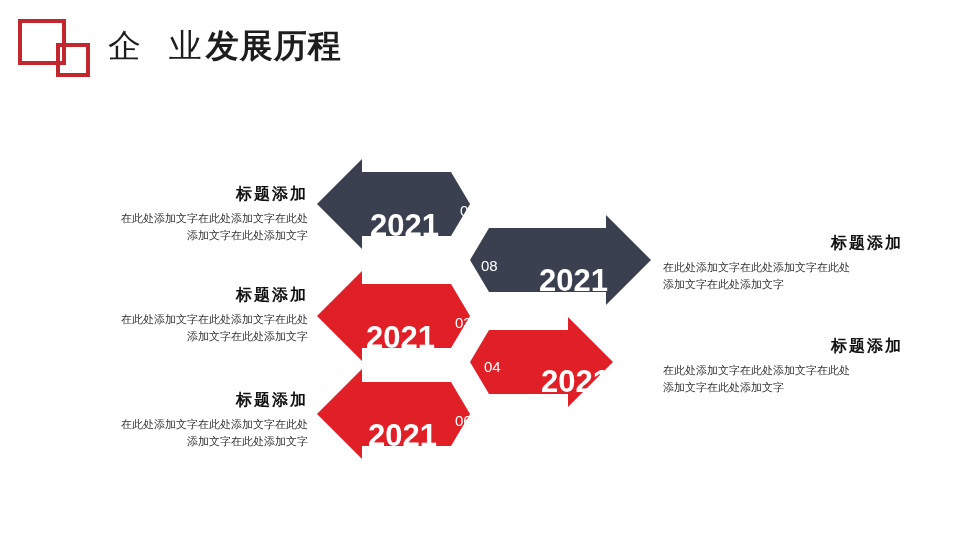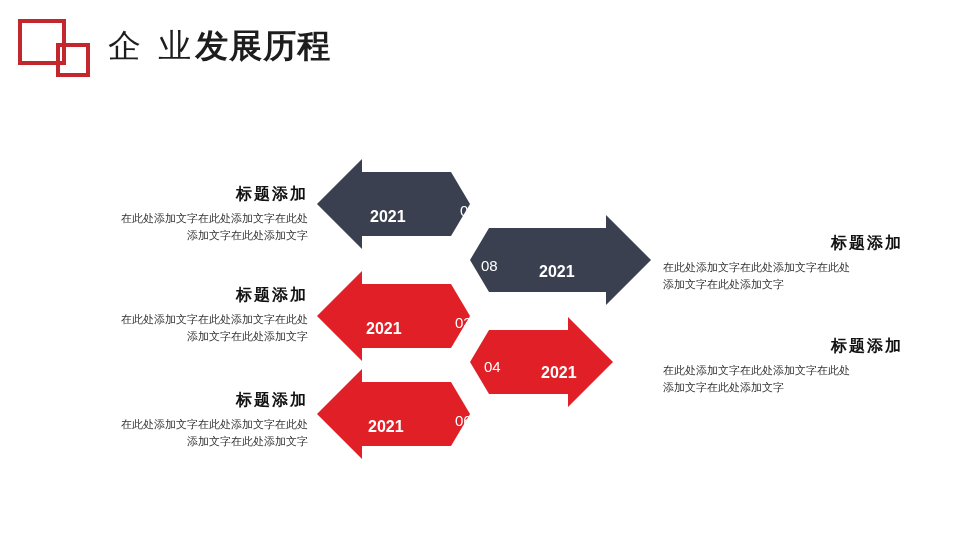--- a/index.html
+++ b/index.html
@@ -18,31 +18,31 @@
   .sq{position:absolute;box-sizing:border-box;border:4px solid #c1272d;background:transparent;}
   .sq-big{left:0px;top:0px;width:48px;height:46px;}
   .sq-small{left:38px;top:24px;width:34px;height:34px;}
 
   .title{
     position:absolute;left:108px;top:26px;
     font-size:33px;line-height:40px;
     color:#1d1d1d;white-space:nowrap;
     letter-spacing:1px;
   }
-  .title .t-light{font-weight:400;letter-spacing:4px;}
+  .title .t-light{font-weight:400;letter-spacing:4px;font-family:Liberation Mono, monospace;}
   .title .t-bold{font-weight:700;letter-spacing:1px;}
 
   
   .diagram{position:absolute;left:0;top:0;width:960px;height:540px;pointer-events:none;}
   .diagram svg{display:block;}
 
   
   .arrow-year{
     position:absolute;color:#ffffff;font-weight:700;
-    font-size:16px;letter-spacing:0px;white-space:nowrap;
+    font-size:31px;letter-spacing:0px;white-space:nowrap;
   }
   .arrow-num{
     position:absolute;color:#ffffff;font-weight:400;
     font-size:15px;white-space:nowrap;
   }
 
   
   .txt{position:absolute;width:240px;}
   .txt .tt{
     font-size:16px;font-weight:700;color:#111;

